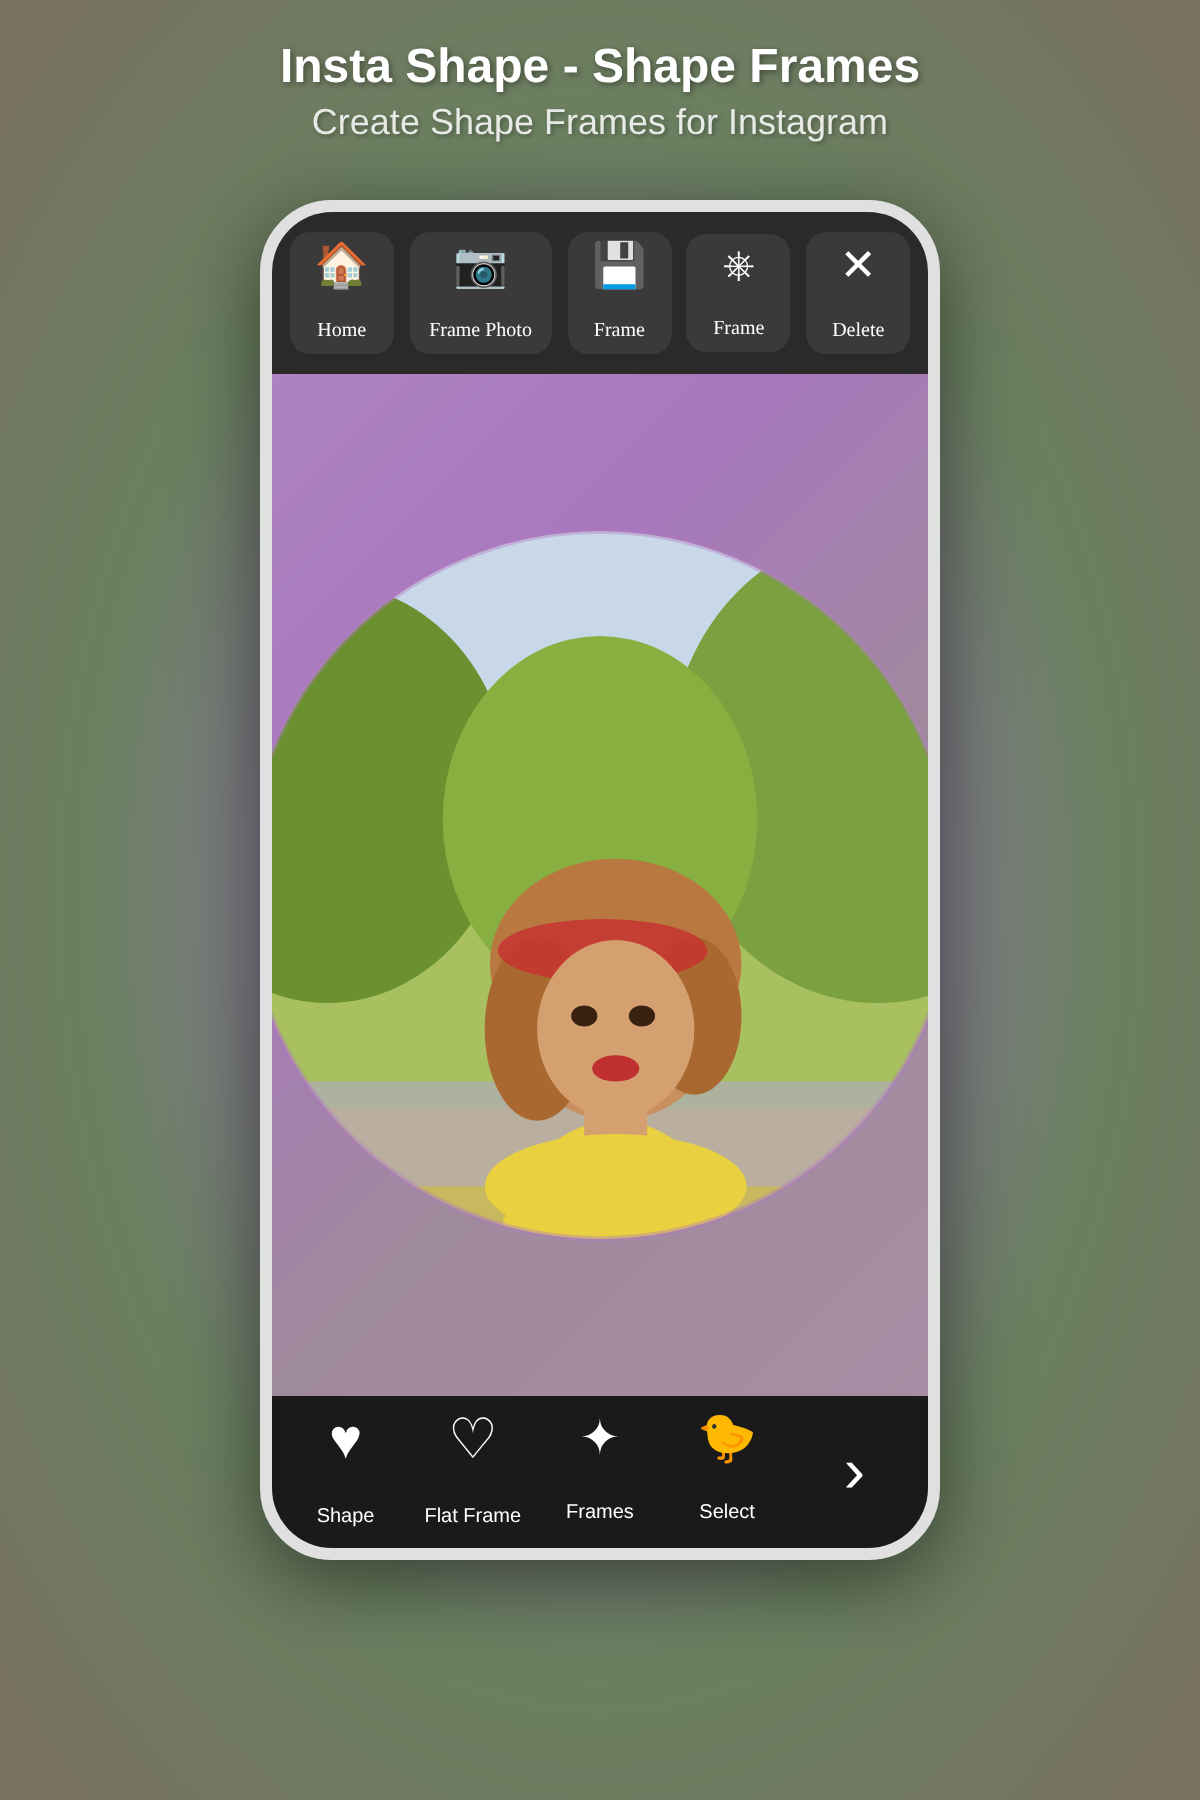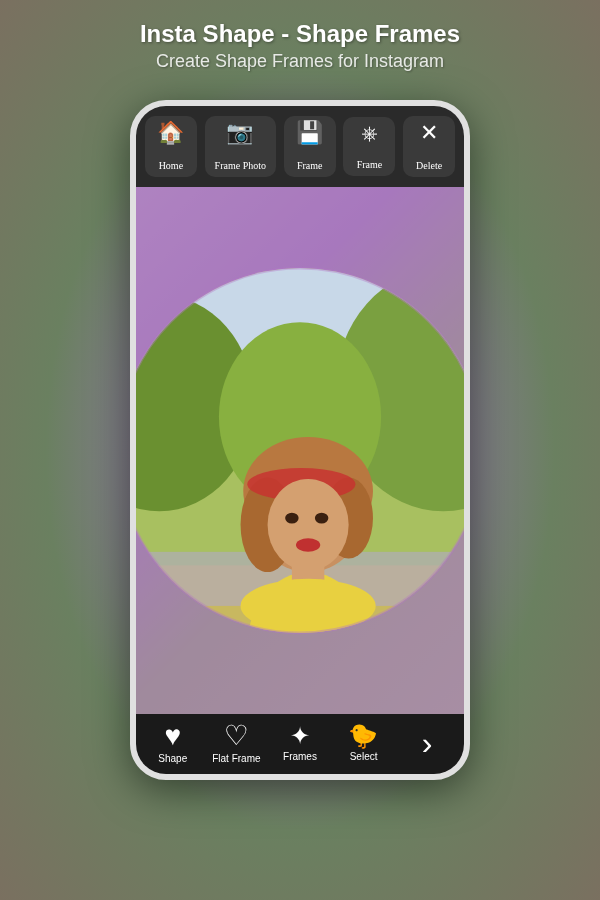--- a/index.html
+++ b/index.html
@@ -104,21 +104,21 @@
       min-width: 55px;
     }
     .bottom-icon {
       font-size: 26px;
       color: white;
       line-height: 1;
     }
     .bottom-label {
       color: white;
       font-size: 10px;
-      margin-top: 3px;
+      margin-top: 19px;
     }
     .bottom-arrow {
       font-size: 28px;
       color: white;
       display: flex;
       align-items: center;
       justify-content: center;
       padding: 8px;
     }
   </style>

